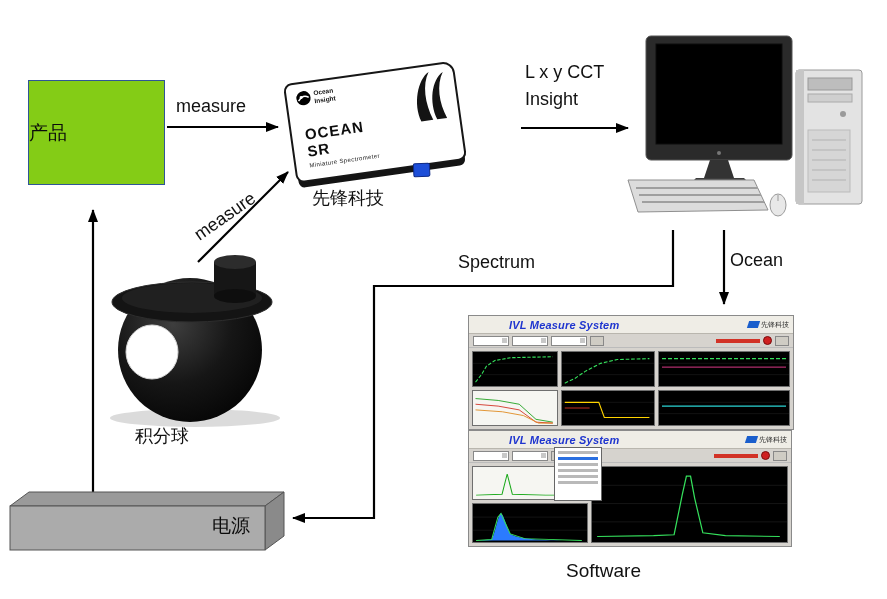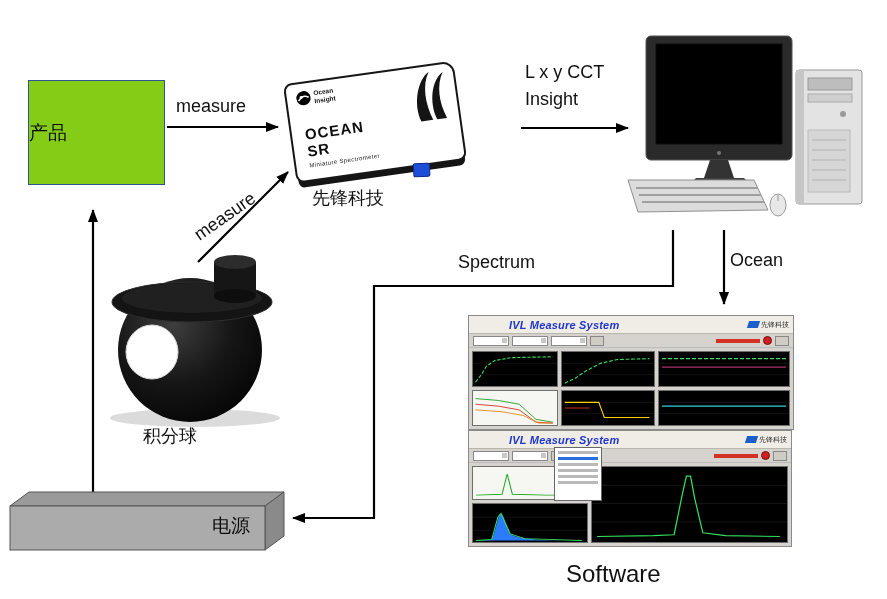--- a/index.html
+++ b/index.html
@@ -160,21 +160,21 @@
     <circle cx="100" cy="100" r="72" fill="url(#sphg)"></circle>
     <ellipse cx="102" cy="52" rx="80" ry="20" fill="#141414" stroke="#2e2e2e"></ellipse>
     <ellipse cx="102" cy="48" rx="70" ry="15" fill="#202020"></ellipse>
     <g>
       <rect x="124" y="12" width="42" height="34" fill="#161616"></rect>
       <ellipse cx="145" cy="12" rx="21" ry="7" fill="#2c2c2c"></ellipse>
       <ellipse cx="145" cy="46" rx="21" ry="7" fill="#0e0e0e"></ellipse>
     </g>
     <ellipse cx="62" cy="102" rx="26" ry="27" fill="#ffffff" stroke="#d6d6d6"></ellipse>
   </svg>
-  <div class="lbl" style="left:143px;top:424px;text-align:right;">积分球</div>
+  <div class="lbl" style="left:135px;top:424px;text-align:right;">积分球</div>
 
   <svg class="power-svg" viewBox="0 0 290 78">
     <polygon points="2,18 257,18 276,4 21,4" fill="#9a9a9a" stroke="#555"></polygon>
     <polygon points="257,18 276,4 276,48 257,62" fill="#8a8a8a" stroke="#555"></polygon>
     <rect x="2" y="18" width="255" height="44" fill="#ababab" stroke="#555"></rect>
   </svg>
   <div class="power-label">电源</div>
 
   <div class="sw-window" style="left:468px;top:315px;width:324px;height:113px;">
     <div class="sw-titlebar">
@@ -283,15 +283,15 @@
         <svg viewBox="0 0 190 82" preserveAspectRatio="none">
           <line x1="0" y1="20" x2="190" y2="20" stroke="#2b2b2b" stroke-width="0.5"></line>
           <line x1="0" y1="40" x2="190" y2="40" stroke="#2b2b2b" stroke-width="0.5"></line>
           <line x1="0" y1="60" x2="190" y2="60" stroke="#2b2b2b" stroke-width="0.5"></line>
           <polyline points="5,76 60,75 80,74 88,30 92,10 96,10 100,34 108,72 130,75 183,76" fill="none" stroke="#35e05c" stroke-width="1.2"></polyline>
         </svg>
       </div>
     </div>
   </div>
 
-  <div class="lbl" style="left:566px;top:560px;font-size:24px;">Software</div>
+  <div class="lbl" style="left:566px;top:560px;font-size:19px;">Software</div>
 
 </div>
 
 </body></html>

